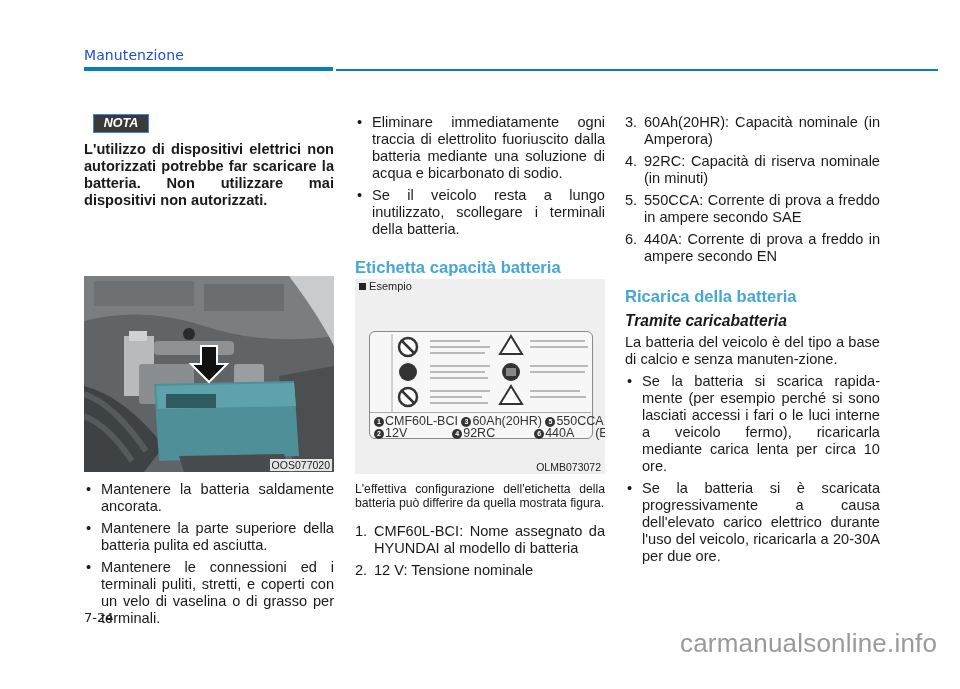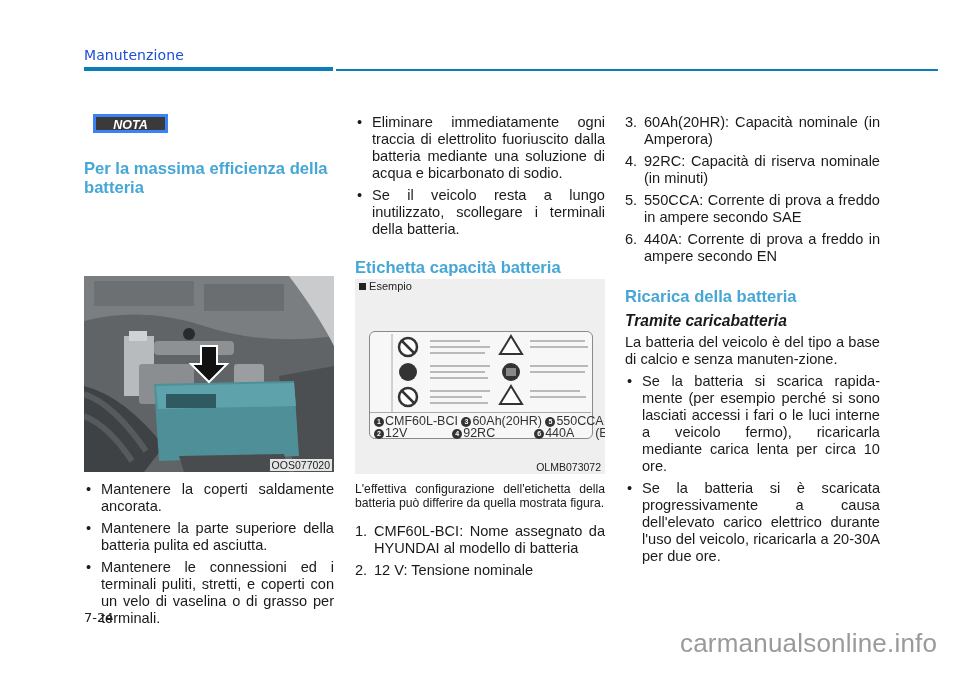--- a/index.html
+++ b/index.html
@@ -21,21 +21,21 @@
 
   .bullet { position: relative; padding-left: 17px; font-size: 14.6px; line-height: 17px; text-align: justify; margin-bottom: 5px; }
   .bullet .dot { position: absolute; left: 2px; top: 0; }
 
   .num { position: relative; padding-left: 19px; font-size: 14.6px; line-height: 17px; text-align: justify; margin-bottom: 5px; }
   .num .n { position: absolute; left: 0; top: 0; }
 
   .h2 { font-size: 16.6px; font-weight: bold; color: #46a6d6; line-height: 19px; }
   .h3 { font-size: 15.6px; font-weight: bold; font-style: italic; line-height: 18px; }
 
-  .nota { position: absolute; left: 93px; top: 114px; width: 75px; height: 19px; background: #3a3a3a; border: 3px solid #3b82f6; color: #fff; font-weight: bold; font-style: italic; font-size: 12.5px; line-height: 17px; text-align: center; }
+  .nota { position: absolute; left: 93px; top: 114px; width: 56px; height: 19px; background: #3a3a3a; border: 1px solid #3b82f6; color: #fff; font-weight: bold; font-style: italic; font-size: 12.5px; line-height: 17px; text-align: center; }
 
   .fig { position: absolute; overflow: hidden; }
   .fig-caption { position: absolute; right: 2px; bottom: 1px; font-size: 10.5px; color: #222; background: rgba(255,255,255,0.85); padding: 0 2px; }
 
   .page-number { position: absolute; left: 84px; top: 610px; font-family: "DejaVu Sans", sans-serif; font-size: 13px; color: #222; }
   .watermark { position: absolute; left: 680px; top: 628px; font-size: 26px; color: #9a9a9a; letter-spacing: 0.2px; }
 
   .label-box { position: absolute; left: 14px; top: 52px; width: 224px; height: 108px; border: 1.5px solid #8a8a8a; border-radius: 6px; background: #f7f7f7; }
   .label-row { position: absolute; left: 4px; font-size: 12.5px; color: #333; white-space: nowrap; }
   .circ { display: inline-block; width: 10px; height: 10px; border-radius: 50%; background: #333; color: #fff; font-size: 7px; line-height: 10px; text-align: center; font-weight: bold; vertical-align: 1px; margin-right: 1px; }
@@ -44,21 +44,21 @@
 </head>
 <body>
 
 <div class="header-title">Manutenzione</div>
 <div class="header-bar-thick"></div>
 <div class="header-bar-thin"></div>
 
 <div class="nota">NOTA</div>
 
 <div class="col col1" style="top:141px;">
-  <div class="h2" style="margin-top:18px;">Per la massima efficienza della batteria</div>
+  <div class="p bold">L'utilizzo di dispositivi elettrici non autorizzati potrebbe far scaricare la batteria. Non utilizzare mai dispositivi non autorizzati.</div>
 </div>
 
 <div class="fig" style="left:84px; top:276px; width:250px; height:196px; background:#15803d;">
   <svg width="250" height="196" viewBox="0 0 250 196">
     <rect x="0" y="0" width="250" height="196" fill="#606466"></rect>
     <path d="M0 0 H250 V60 Q180 70 120 50 Q60 30 0 45 Z" fill="#7a7e80"></path>
     <path d="M10 5 H110 V30 H10 Z" fill="#6c7072"></path>
     <path d="M120 8 H200 V35 H120 Z" fill="#6a6e70"></path>
     <path d="M205 0 H250 V70 Q235 40 205 0 Z" fill="#c9cbcc"></path>
     <circle cx="105" cy="58" r="6" fill="#2a2a2a"></circle>
@@ -76,21 +76,21 @@
     <rect x="82" y="118" width="50" height="14" fill="#2f5a60"></rect>
     <path d="M95 180 L200 178 L205 196 H100 Z" fill="#484c4e"></path>
     <g>
       <path d="M117 70 H133 V88 H143 L125 106 L107 88 H117 Z" fill="#111" stroke="#fff" stroke-width="2"></path>
     </g>
   </svg>
   <div class="fig-caption">OOS077020</div>
 </div>
 
 <div class="col col1" style="top:481px;">
-  <div class="bullet"><span class="dot">•</span><span>Mantenere la coperti saldamente ancorata.</span></div>
+  <div class="bullet"><span class="dot">•</span><span>Mantenere la batteria saldamente ancorata.</span></div>
   <div class="bullet"><span class="dot">•</span><span>Mantenere la parte superiore della batteria pulita ed asciutta.</span></div>
   <div class="bullet"><span class="dot">•</span><span>Mantenere le connessioni ed i terminali puliti, stretti, e coperti con un velo di vaselina o di grasso per terminali.</span></div>
 </div>
 
 <div class="col col2" style="top:114px;">
   <div class="bullet"><span class="dot">•</span><span>Eliminare immediatamente ogni traccia di elettrolito fuoriuscito dalla batteria mediante una soluzione di acqua e bicarbonato di sodio.</span></div>
   <div class="bullet"><span class="dot">•</span><span>Se il veicolo resta a lungo inutilizzato, scollegare i terminali della batteria.</span></div>
   <div class="h2" style="margin-top:20px;">Etichetta capacità batteria</div>
 </div>
 

